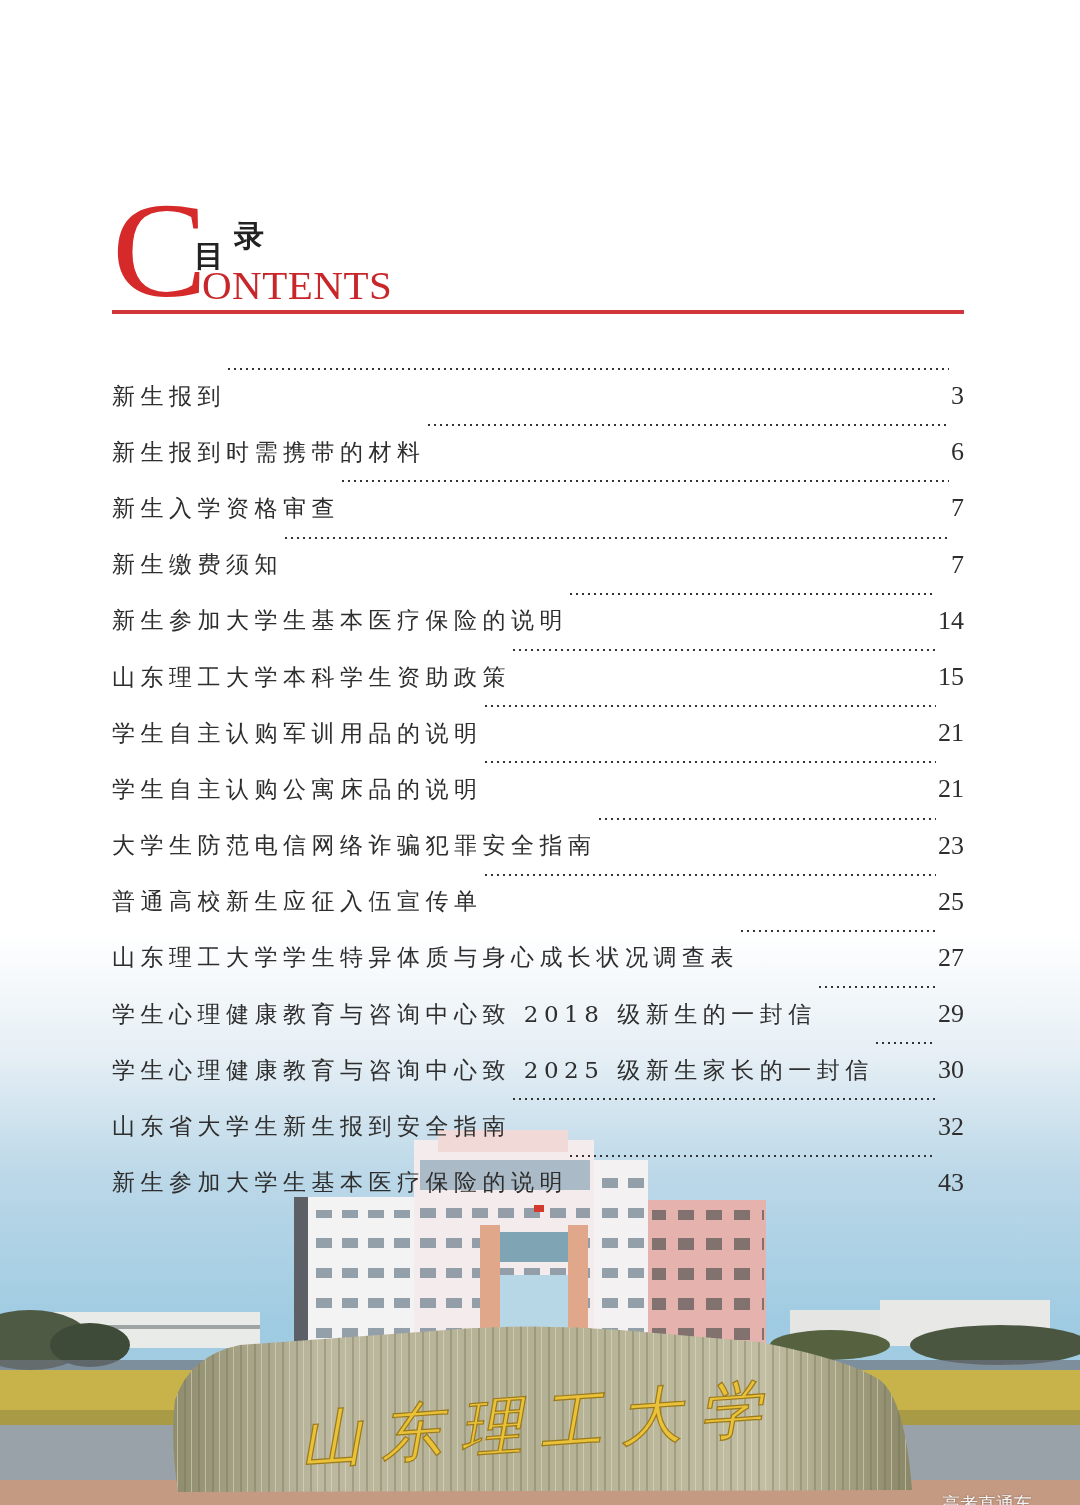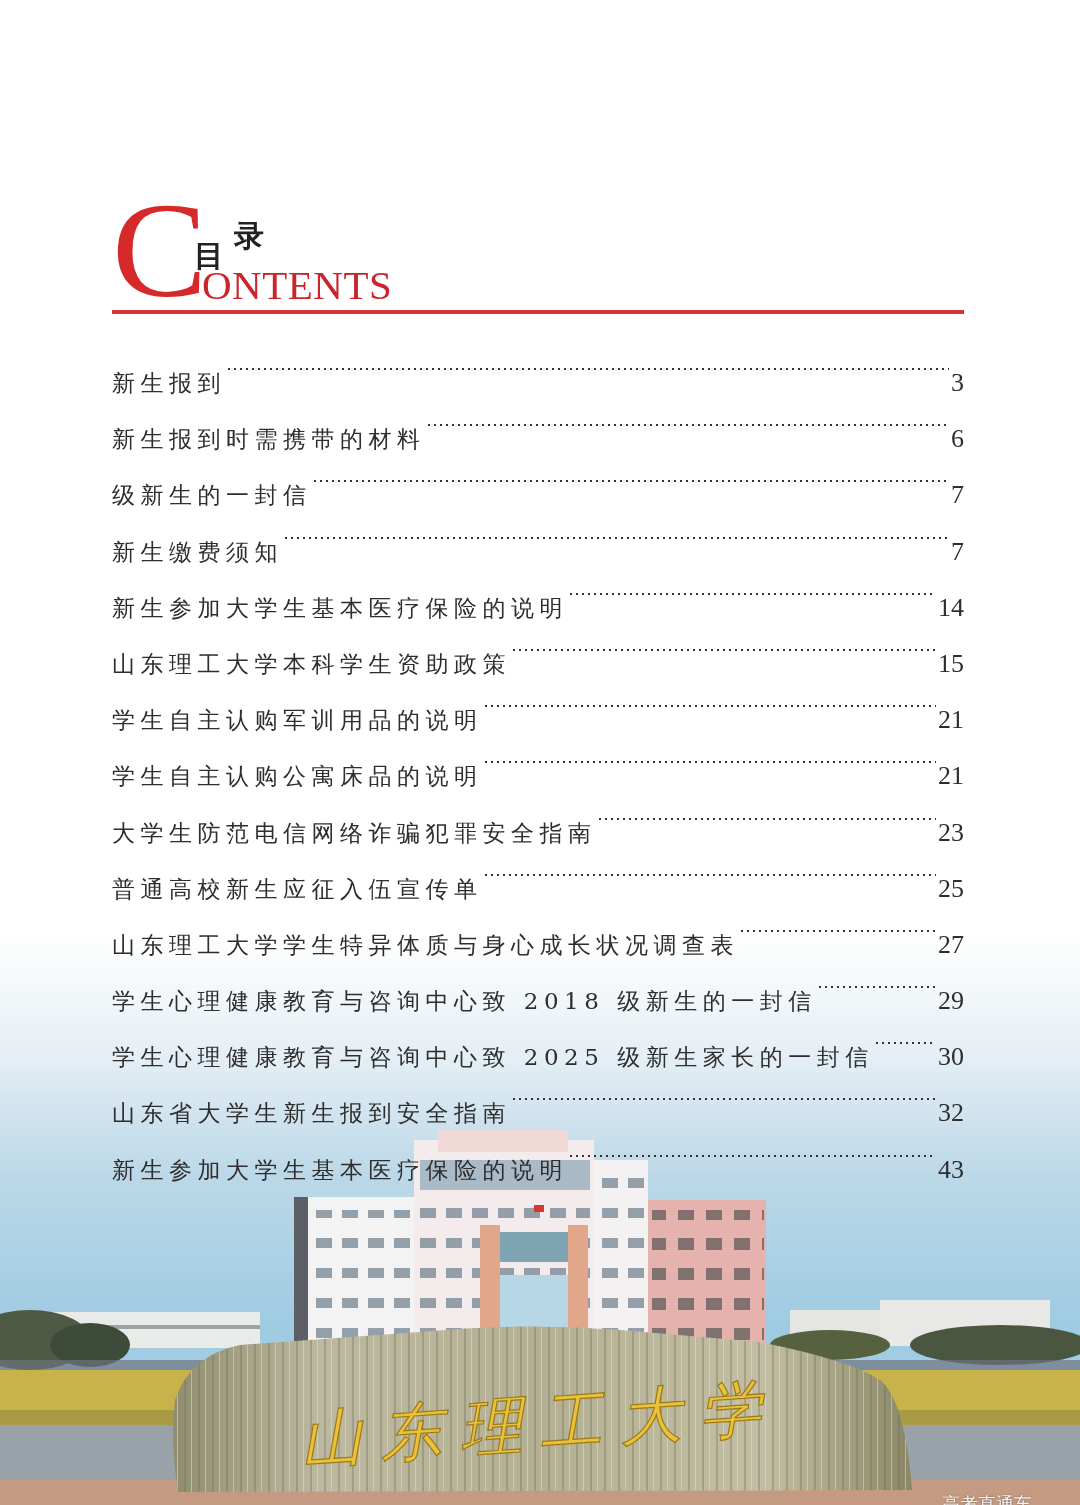--- a/index.html
+++ b/index.html
@@ -12,21 +12,21 @@
   
   .header { position: absolute; left: 112px; top: 196px; width: 852px; height: 122px; z-index: 2; }
   .big-c { position: absolute; left: 0; top: -14px; font-family: "Liberation Serif", serif; font-size: 136px; line-height: 1; color: #d62a2a; font-weight: normal; transform: scaleX(1.05); transform-origin: left; }
   .cn-title-1 { position: absolute; left: 82px; top: 40px; font-family: "DejaVu Sans", sans-serif; font-weight: bold; font-size: 30px; color: #222; }
   .cn-title-2 { position: absolute; left: 122px; top: 20px; font-family: "DejaVu Sans", sans-serif; font-weight: bold; font-size: 30px; color: #222; }
   .en-title { position: absolute; left: 90px; top: 65px; font-family: "Liberation Serif", serif; font-size: 41px; color: #c8262b; letter-spacing: 0.5px; }
   .rule { position: absolute; left: 0; top: 114px; width: 852px; height: 4px; background: #d0353a; }
 
   
   .toc { position: absolute; left: 112px; top: 368px; width: 852px; z-index: 2; list-style: none; }
-  .toc-item { display: flex; align-items: flex-start; height: 56.2px; font-size: 23px; }
+  .toc-item { display: flex; align-items: center; height: 56.2px; font-size: 23px; }
   .toc-title { font-family: "DejaVu Serif", serif; letter-spacing: 5.5px; white-space: nowrap; color: #2e2e2e; font-weight: normal; }
   .toc-leader { flex: 1; height: 4px; margin: 0 2px 0 0; align-self: baseline;
      background-image: radial-gradient(circle, #333 1.1px, transparent 1.4px);
      background-size: 6px 4px; background-repeat: repeat-x; background-position: left center; position: relative; top: -1px; }
   .toc-page { font-family: "Liberation Serif", serif; font-size: 26px; color: #2e2e2e; }
 
   .watermark { position: absolute; left: 942px; top: 1492px; z-index: 3; font-family: "DejaVu Sans", sans-serif; font-size: 18px; color: #f4f4f4; text-shadow: 0 0 2px rgba(0,0,0,0.4); }
 </style>
 </head>
 <body>
@@ -123,21 +123,21 @@
       <span class="toc-title">新生报到</span>
       <span class="toc-leader"></span>
       <span class="toc-page">3</span>
     </li>
   <li class="toc-item">
       <span class="toc-title">新生报到时需携带的材料</span>
       <span class="toc-leader"></span>
       <span class="toc-page">6</span>
     </li>
   <li class="toc-item">
-      <span class="toc-title">级新生的一封信</span>
+      <span class="toc-title">新生入学资格审查</span>
       <span class="toc-leader"></span>
       <span class="toc-page">7</span>
     </li>
   <li class="toc-item">
       <span class="toc-title">新生缴费须知</span>
       <span class="toc-leader"></span>
       <span class="toc-page">7</span>
     </li>
   <li class="toc-item">
       <span class="toc-title">新生参加大学生基本医疗保险的说明</span>

